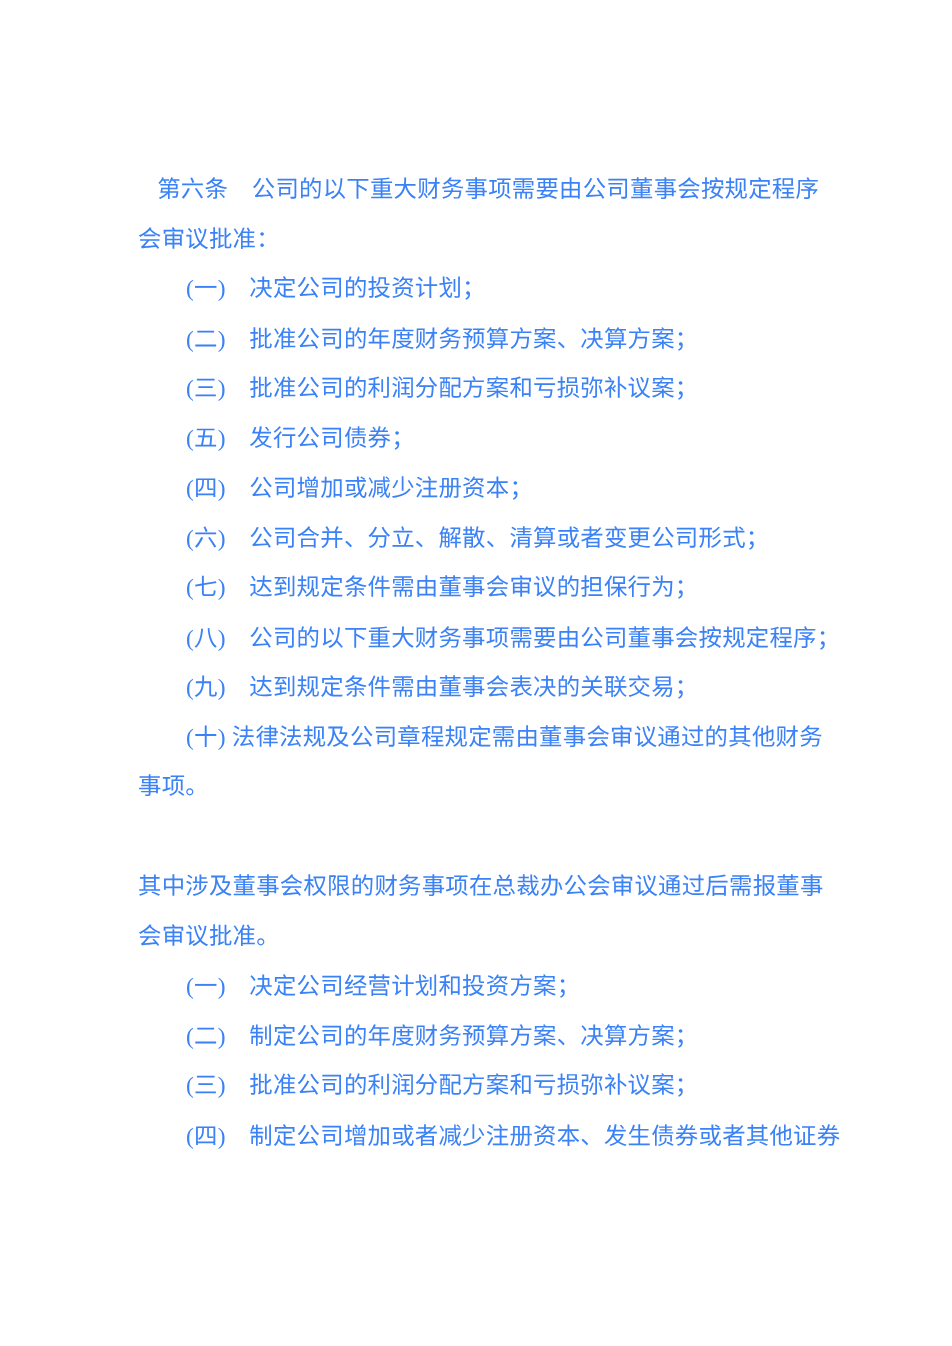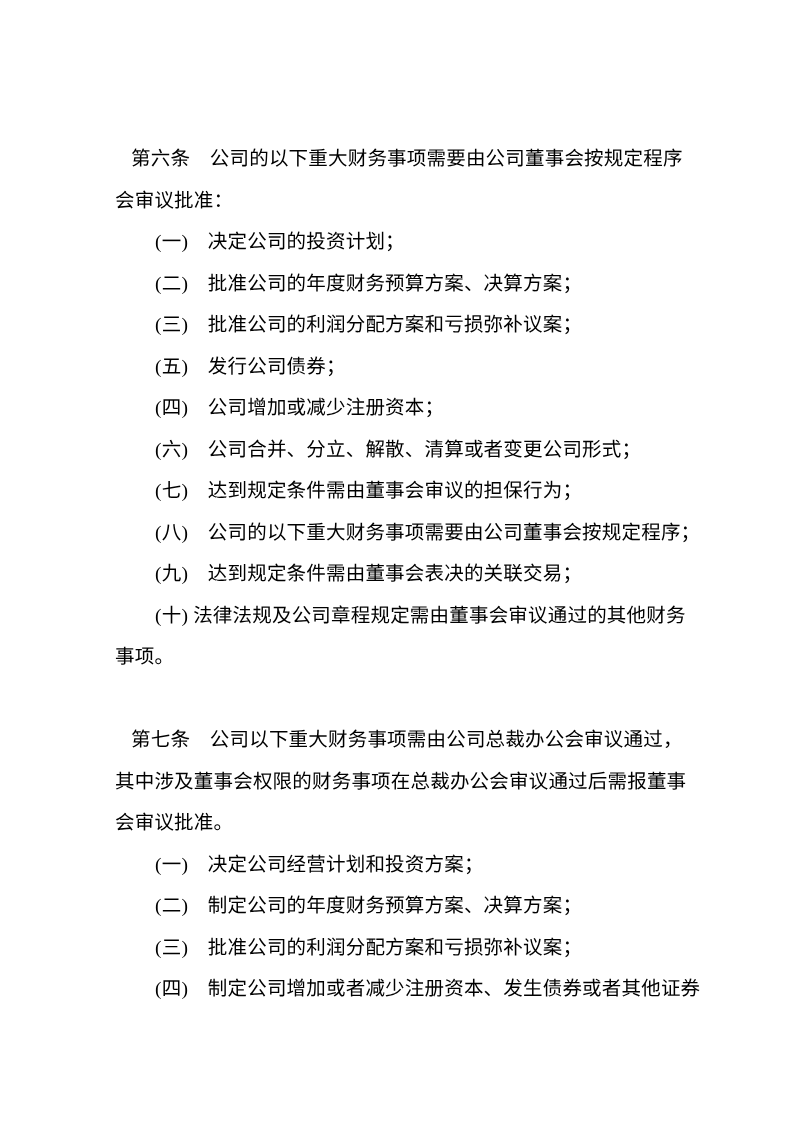--- a/index.html
+++ b/index.html
@@ -32,36 +32,35 @@
   }
   .line.first { padding-left: 16px; }  
   .line.item  { padding-left: 40px; }  
   .line.flush { padding-left: 0; }     
   .line.blank { padding-left: 0; }     
 </style>
 </head>
 <body>
 
 <div class="page">
-  <div class="doc-body" id="doc-body" style="color: #000000;">
+  <div class="doc-body" id="doc-body" style="color: #3b82f6;">
       <div class="line first">第六条　公司的以下重大财务事项需要由公司董事会按规定程序</div>
       <div class="line flush">会审议批准：</div>
       <div class="line item">(一)　决定公司的投资计划；</div>
       <div class="line item">(二)　批准公司的年度财务预算方案、决算方案；</div>
       <div class="line item">(三)　批准公司的利润分配方案和亏损弥补议案；</div>
       <div class="line item">(五)　发行公司债券；</div>
       <div class="line item">(四)　公司增加或减少注册资本；</div>
       <div class="line item">(六)　公司合并、分立、解散、清算或者变更公司形式；</div>
       <div class="line item">(七)　达到规定条件需由董事会审议的担保行为；</div>
       <div class="line item">(八)　公司的以下重大财务事项需要由公司董事会按规定程序；</div>
       <div class="line item">(九)　达到规定条件需由董事会表决的关联交易；</div>
       <div class="line item">(十) 法律法规及公司章程规定需由董事会审议通过的其他财务</div>
       <div class="line flush">事项。</div>
       <div class="line blank"></div>
-      <div class="line first">第七条　公司以下重大财务事项需由公司总裁办公会审议通过，</div>
       <div class="line flush">其中涉及董事会权限的财务事项在总裁办公会审议通过后需报董事</div>
       <div class="line flush">会审议批准。</div>
       <div class="line item">(一)　决定公司经营计划和投资方案；</div>
       <div class="line item">(二)　制定公司的年度财务预算方案、决算方案；</div>
       <div class="line item">(三)　批准公司的利润分配方案和亏损弥补议案；</div>
       <div class="line item">(四)　制定公司增加或者减少注册资本、发生债券或者其他证券</div>
     </div>
 </div>
 
 </body></html>

